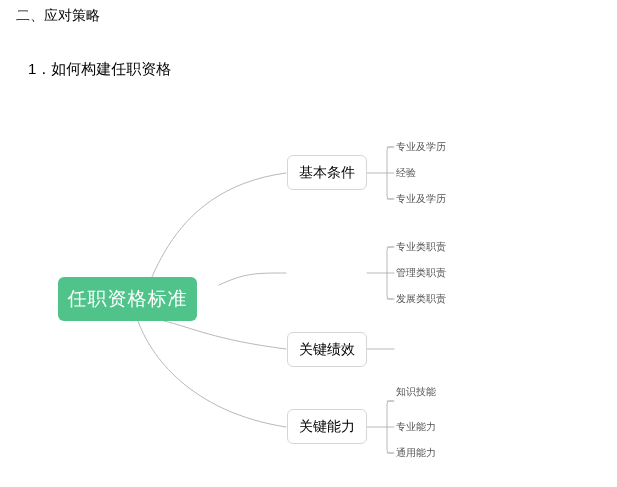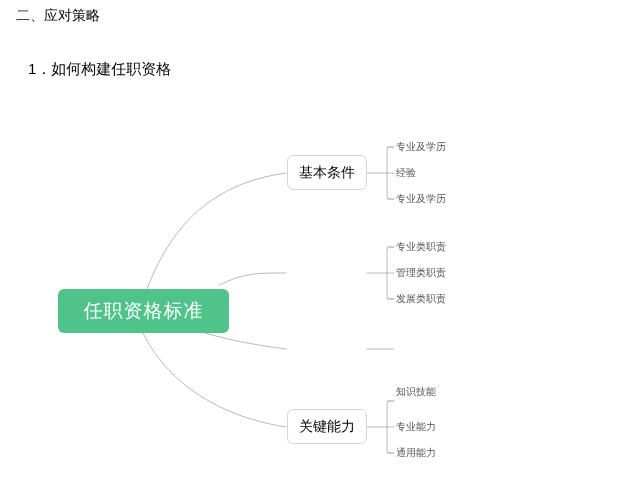--- a/index.html
+++ b/index.html
@@ -51,29 +51,28 @@
     width: 617px;
     height: 487px;
     pointer-events: none;
   }
 
   
   #root-node {
     position: absolute;
     left: 58px;
     top: 277px;
-    width: 171px;
+    width: 139px;
     height: 44px;
     background: #4fc38a;
     border-radius: 6px;
     display: flex;
     align-items: center;
     justify-content: center;
     box-sizing: border-box;
-    margin-top: 12px;
   }
   #root-node .root-label {
     color: #ffffff;
     font-size: 19px;
     letter-spacing: 1px;
     white-space: nowrap;
   }
 
   
   .branch-node {
@@ -165,20 +164,23 @@
     <span class="branch-label">基本条件</span>
   </div>
   <div class="leaf-label" style="top:147px">专业及学历</div>
   <div class="leaf-label" style="top:173px">经验</div>
   <div class="leaf-label" style="top:199px">专业及学历</div>
 
   <div class="leaf-label" style="top:247px">专业类职责</div>
   <div class="leaf-label" style="top:273px">管理类职责</div>
   <div class="leaf-label" style="top:299px">发展类职责</div>
 
+  <div id="branch-2" class="branch-node">
+    <span class="branch-label">关键绩效</span>
+  </div>
 
   <div id="branch-3" class="branch-node">
     <span class="branch-label">关键能力</span>
   </div>
   <div class="leaf-label" style="top:392px">知识技能</div>
   <div class="leaf-label" style="top:427px">专业能力</div>
   <div class="leaf-label" style="top:453px">通用能力</div>
 
 </div>
 

